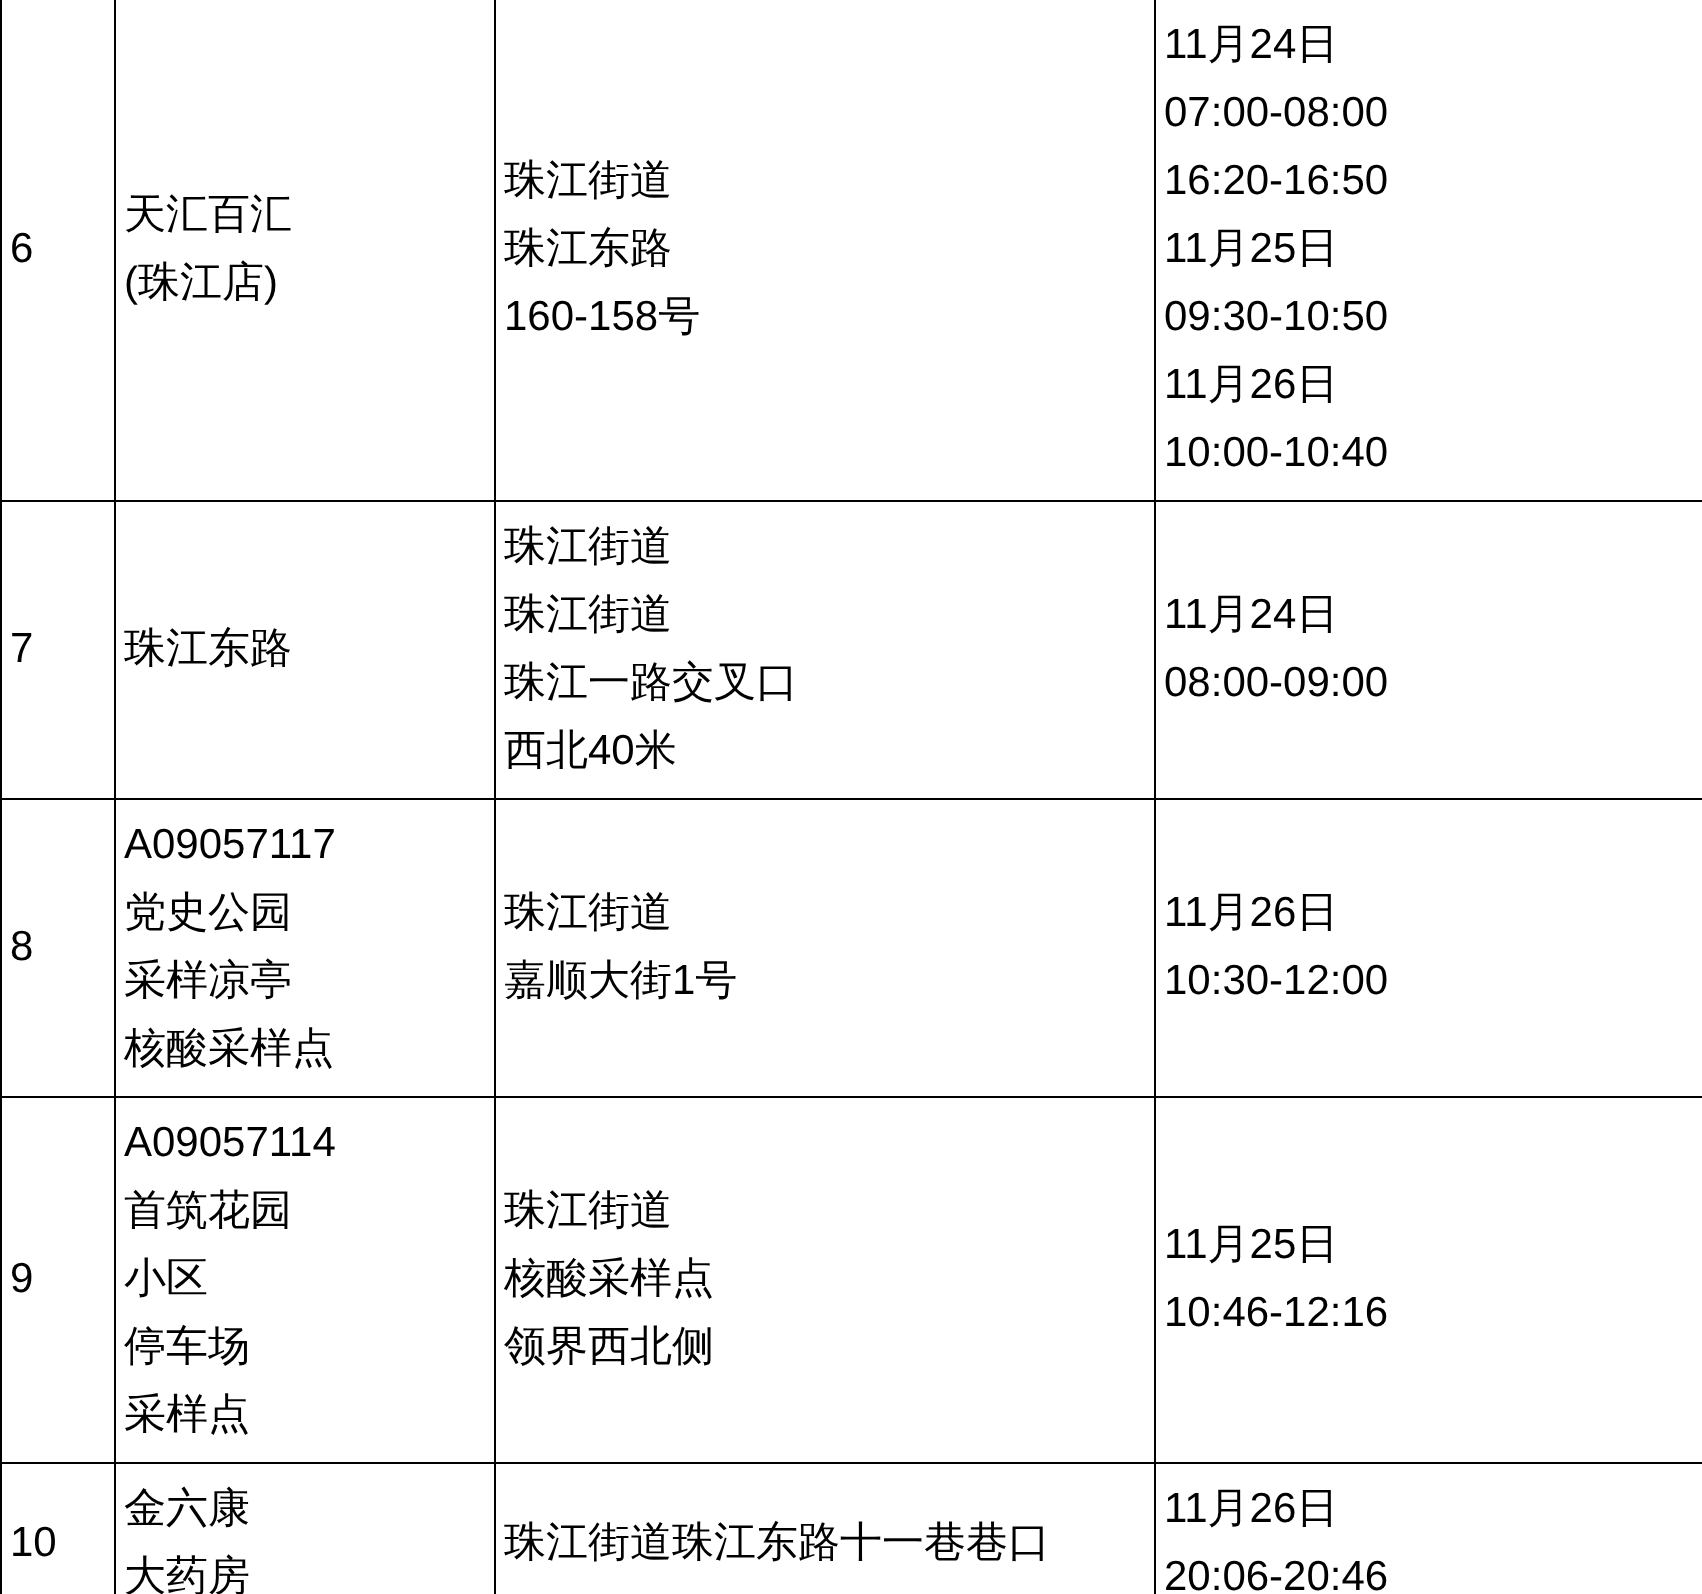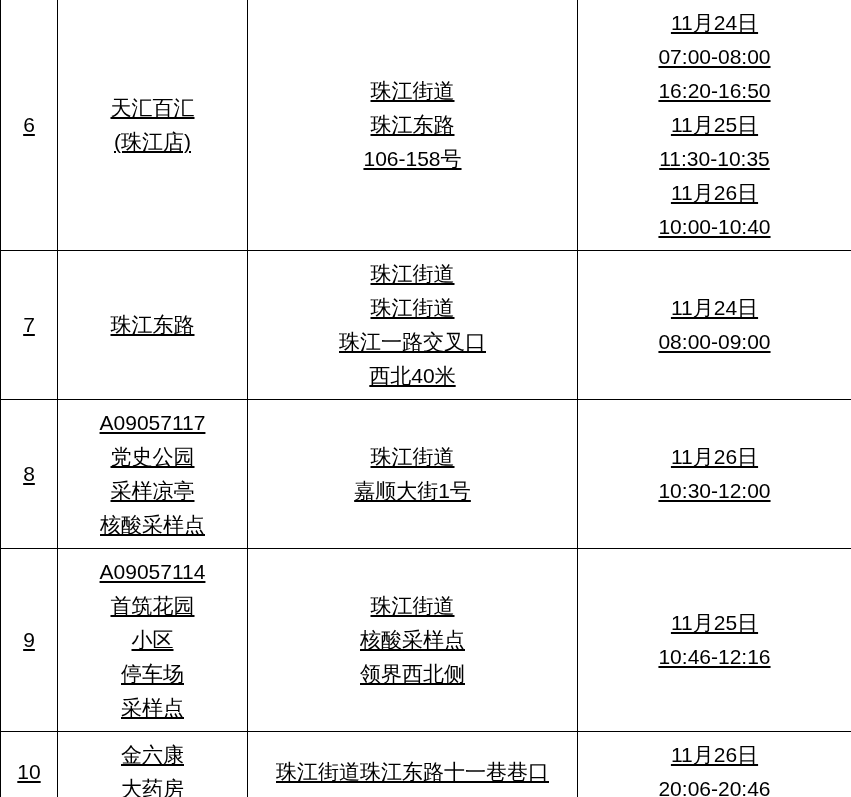--- a/index.html
+++ b/index.html
@@ -22,28 +22,27 @@
   }
   table.info-table {
     border-collapse: collapse;
     width: 851px;
     table-layout: fixed;
     margin: 0;
     padding: 0;
   }
   table.info-table td {
     border: 1px solid #000000;
-    text-align: center;
+    text-align: left;
     vertical-align: middle;
     font-size: 21px;
     line-height: 34px;
     padding: 6px 4px;
     box-sizing: border-box;
     word-break: break-all;
-    text-decoration: underline;
   }
   col.c-idx { width: 57px; }
   col.c-name { width: 190px; }
   col.c-addr { width: 330px; }
   col.c-time { width: 274px; }
 
   td.idx-cell { font-size: 21px; }
   td.name-cell .line,
   td.addr-cell .line,
   td.time-cell .line {
@@ -69,28 +68,28 @@
     <tbody>
       <tr class="row-clip-top">
         <td class="idx-cell">6</td>
         <td class="name-cell">
           <span class="line">天汇百汇</span>
           <span class="line">(珠江店)</span>
         </td>
         <td class="addr-cell">
           <span class="line">珠江街道</span>
           <span class="line">珠江东路</span>
-          <span class="line">106-158号</span>
+          <span class="line">160-158号</span>
         </td>
         <td class="time-cell">
           <span class="line">11月24日</span>
           <span class="line">07:00-08:00</span>
           <span class="line">16:20-16:50</span>
           <span class="line">11月25日</span>
-          <span class="line">11:30-10:35</span>
+          <span class="line">09:30-10:50</span>
           <span class="line">11月26日</span>
           <span class="line">10:00-10:40</span>
         </td>
       </tr>
 
       <tr>
         <td class="idx-cell">7</td>
         <td class="name-cell">
           <span class="line">珠江东路</span>
         </td>

